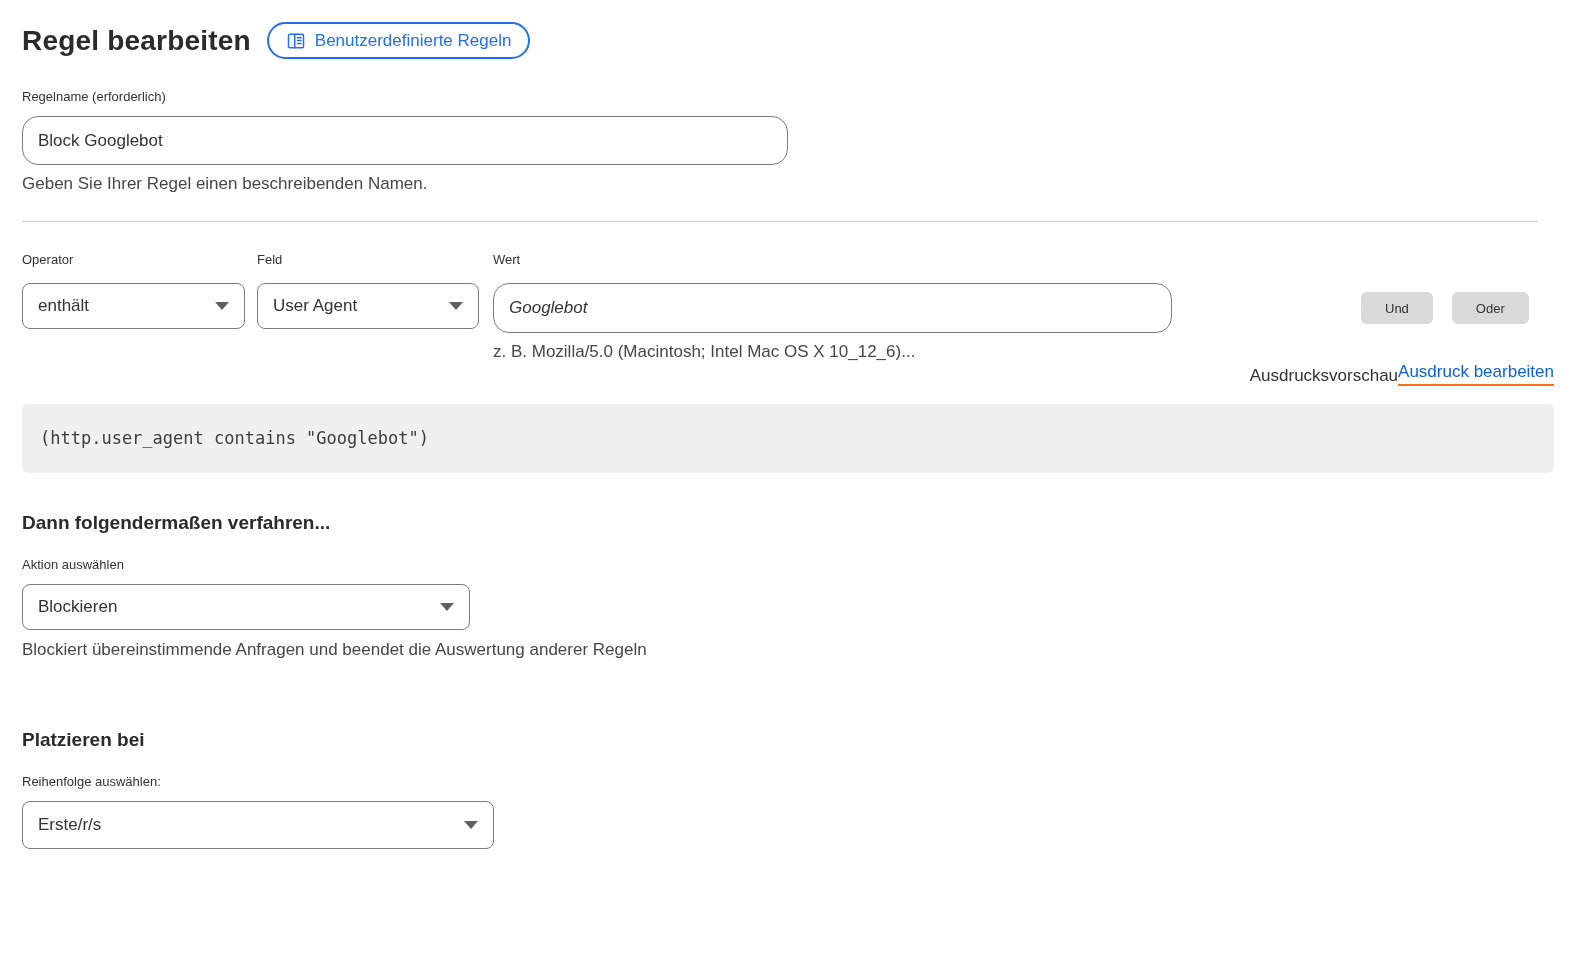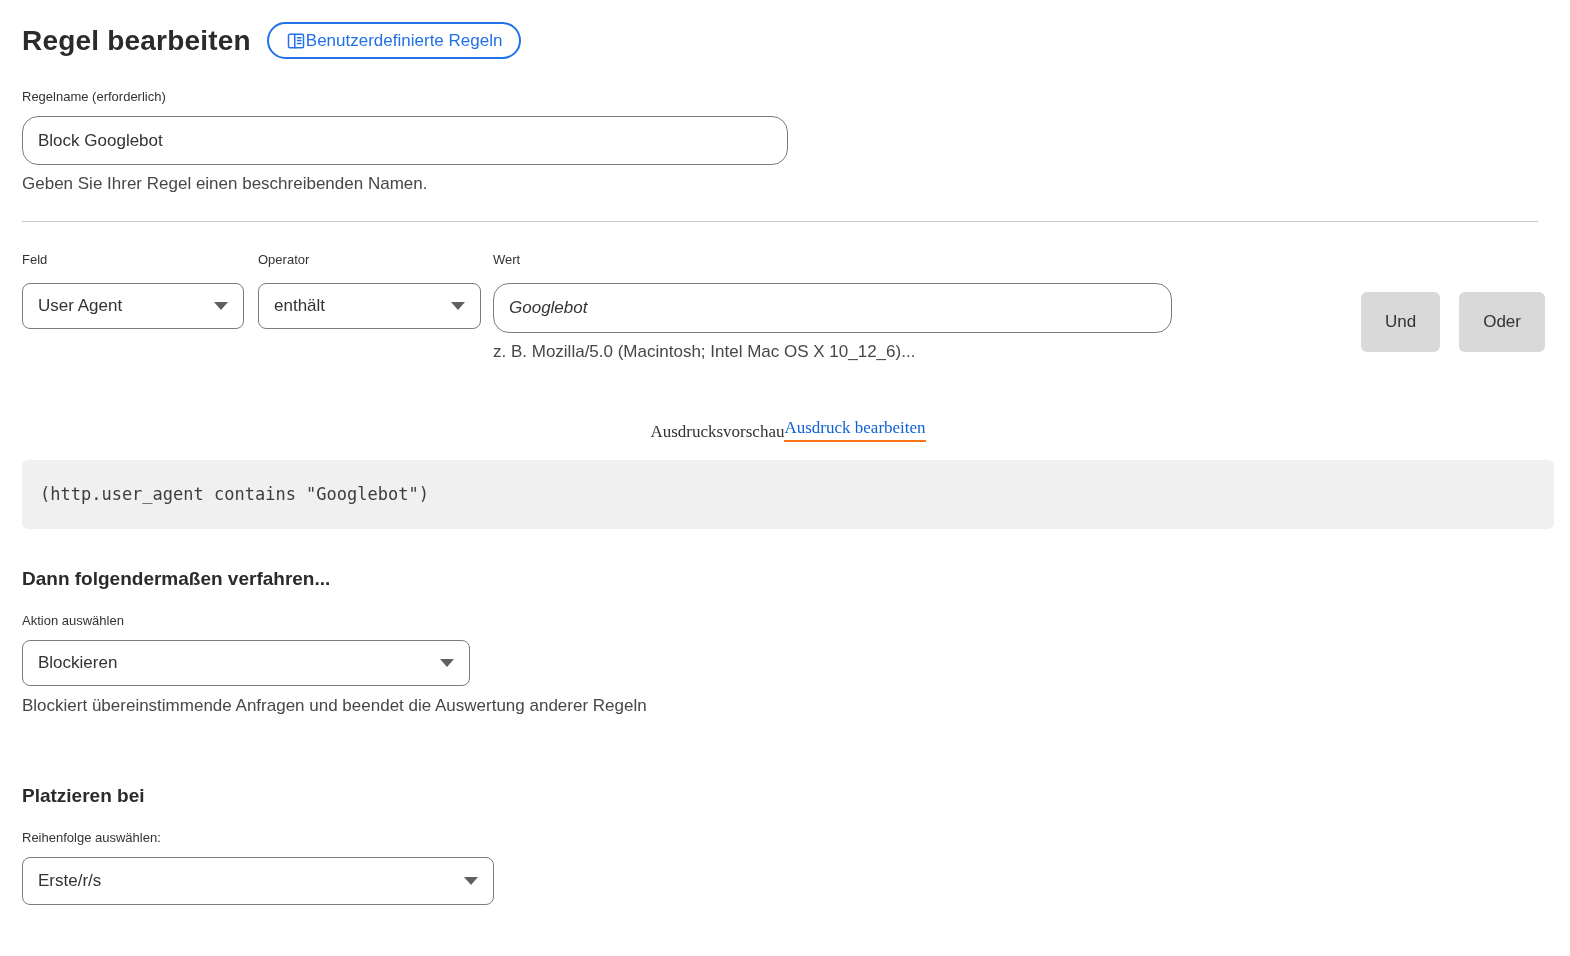--- a/index.html
+++ b/index.html
@@ -24,20 +24,21 @@
   }
   h1.page-title {
     font-size: 28px;
     font-weight: 700;
     color: #2b2b2b;
     letter-spacing: 0.2px;
   }
   .badge-btn {
     display: inline-flex;
     align-items: center;
+    gap: 9px;
     border: 2px solid #2271e9;
     background: #ffffff;
     color: #2271e9;
     border-radius: 19px;
     height: 37px;
     padding: 0 17px;
     font-size: 17px;
     font-family: "Liberation Sans", sans-serif;
     cursor: pointer;
     line-height: 1;
@@ -112,36 +113,34 @@
 
   .btn-group {
     display: flex;
     gap: 19px;
     margin-top: 40px; 
   }
   .gray-btn {
     background: #d9d9d9;
     border: none;
     border-radius: 6px;
-    height: 60px;
+    height: 32px;
     padding: 8px 24px;
-    font-size: 17px;
+    font-size: 13px;
     color: #333333;
     font-family: "Liberation Sans", sans-serif;
     cursor: pointer;
   }
 
   
   .expr-header {
     display: flex;
-    justify-content: center;
+    justify-content: flex-end;
     align-items: flex-end;
-    margin-top: 56px;
     margin-bottom: 18px;
-    font-family: Liberation Serif, serif;
   }
   .expr-label { font-size: 17px; color: #333333; }
   .expr-edit-link {
     font-size: 17px;
     color: #0e62d6;
     text-decoration: none;
     border-bottom: 2px solid #f97316;
     padding-bottom: 2px;
     cursor: pointer;
   }
@@ -193,36 +192,36 @@
 
   <div>
     <label class="field-label">Regelname (erforderlich)</label>
     <input class="text-input name-input" type="text" value="Block Googlebot" style="">
     <p class="help-text">Geben Sie Ihrer Regel einen beschreibenden Namen.</p>
   </div>
 
   <hr class="divider">
 
   <div class="cond-row">
+    <div class="cond-col col-op">
+      <label class="field-label">Operator</label>
+      <div class="select-box" role="listbox">
+        <span class="select-value">enthält</span>
+        <span class="caret"></span>
+      </div>
+    </div>
+
     <div class="cond-col col-field">
       <label class="field-label">Feld</label>
       <div class="select-box" role="listbox">
         <span class="select-value">User Agent</span>
         <span class="caret"></span>
       </div>
     </div>
 
-    <div class="cond-col col-op">
-      <label class="field-label">Operator</label>
-      <div class="select-box" role="listbox">
-        <span class="select-value">enthält</span>
-        <span class="caret"></span>
-      </div>
-    </div>
-
     <div class="cond-col col-value">
       <label class="field-label">Wert</label>
       <input class="text-input value-input" type="text" value="Googlebot" style="">
       <p class="help-text">z. B. Mozilla/5.0 (Macintosh; Intel Mac OS X 10_12_6)...</p>
     </div>
 
     <div class="btn-group">
       <button class="gray-btn">Und</button>
       <button class="gray-btn">Oder</button>
     </div>

